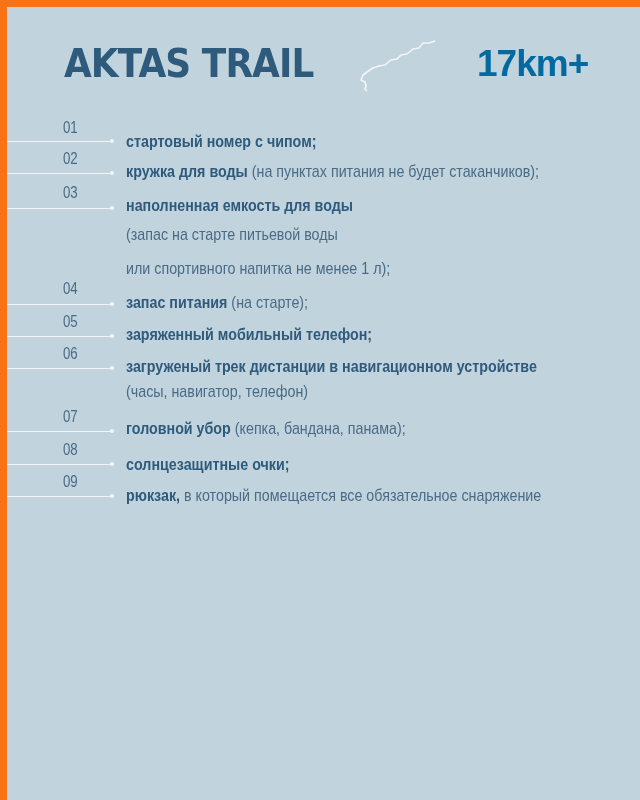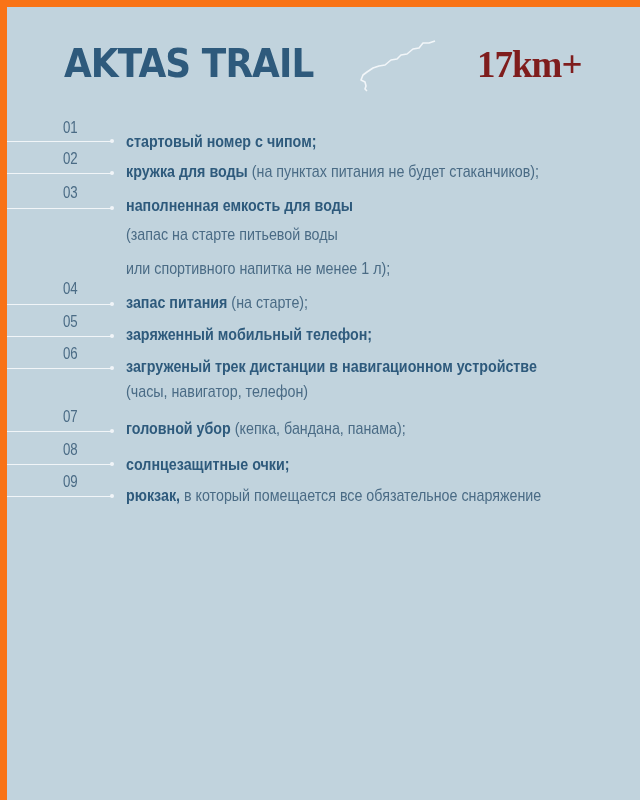--- a/index.html
+++ b/index.html
@@ -17,23 +17,23 @@
   .title {
     position: absolute; left: 57px; top: 34px;
     font-family: "DejaVu Sans", sans-serif;
     font-weight: bold; font-size: 39px; letter-spacing: -1px;
     color: #2e5a7c;
     transform: scaleX(0.92); transform-origin: left top;
     white-space: nowrap;
   }
   .distance {
     position: absolute; left: 470px; top: 36px;
-    font-family: Liberation Serif, serif;
+    font-family: Liberation Sans, sans-serif;
     font-weight: bold; font-size: 37px; letter-spacing: -1px;
-    color: #7f1d1d;
+    color: #0369a1;
     white-space: nowrap;
   }
   .track { position: absolute; left: 350px; top: 30px; }
   .num {
     position: absolute; left: 56px;
     font-family: "Liberation Sans Narrow", "Liberation Sans", sans-serif;
     font-size: 17px; color: #4a6b85;
     transform: scaleX(0.78); transform-origin: left top;
   }
   .rule {

